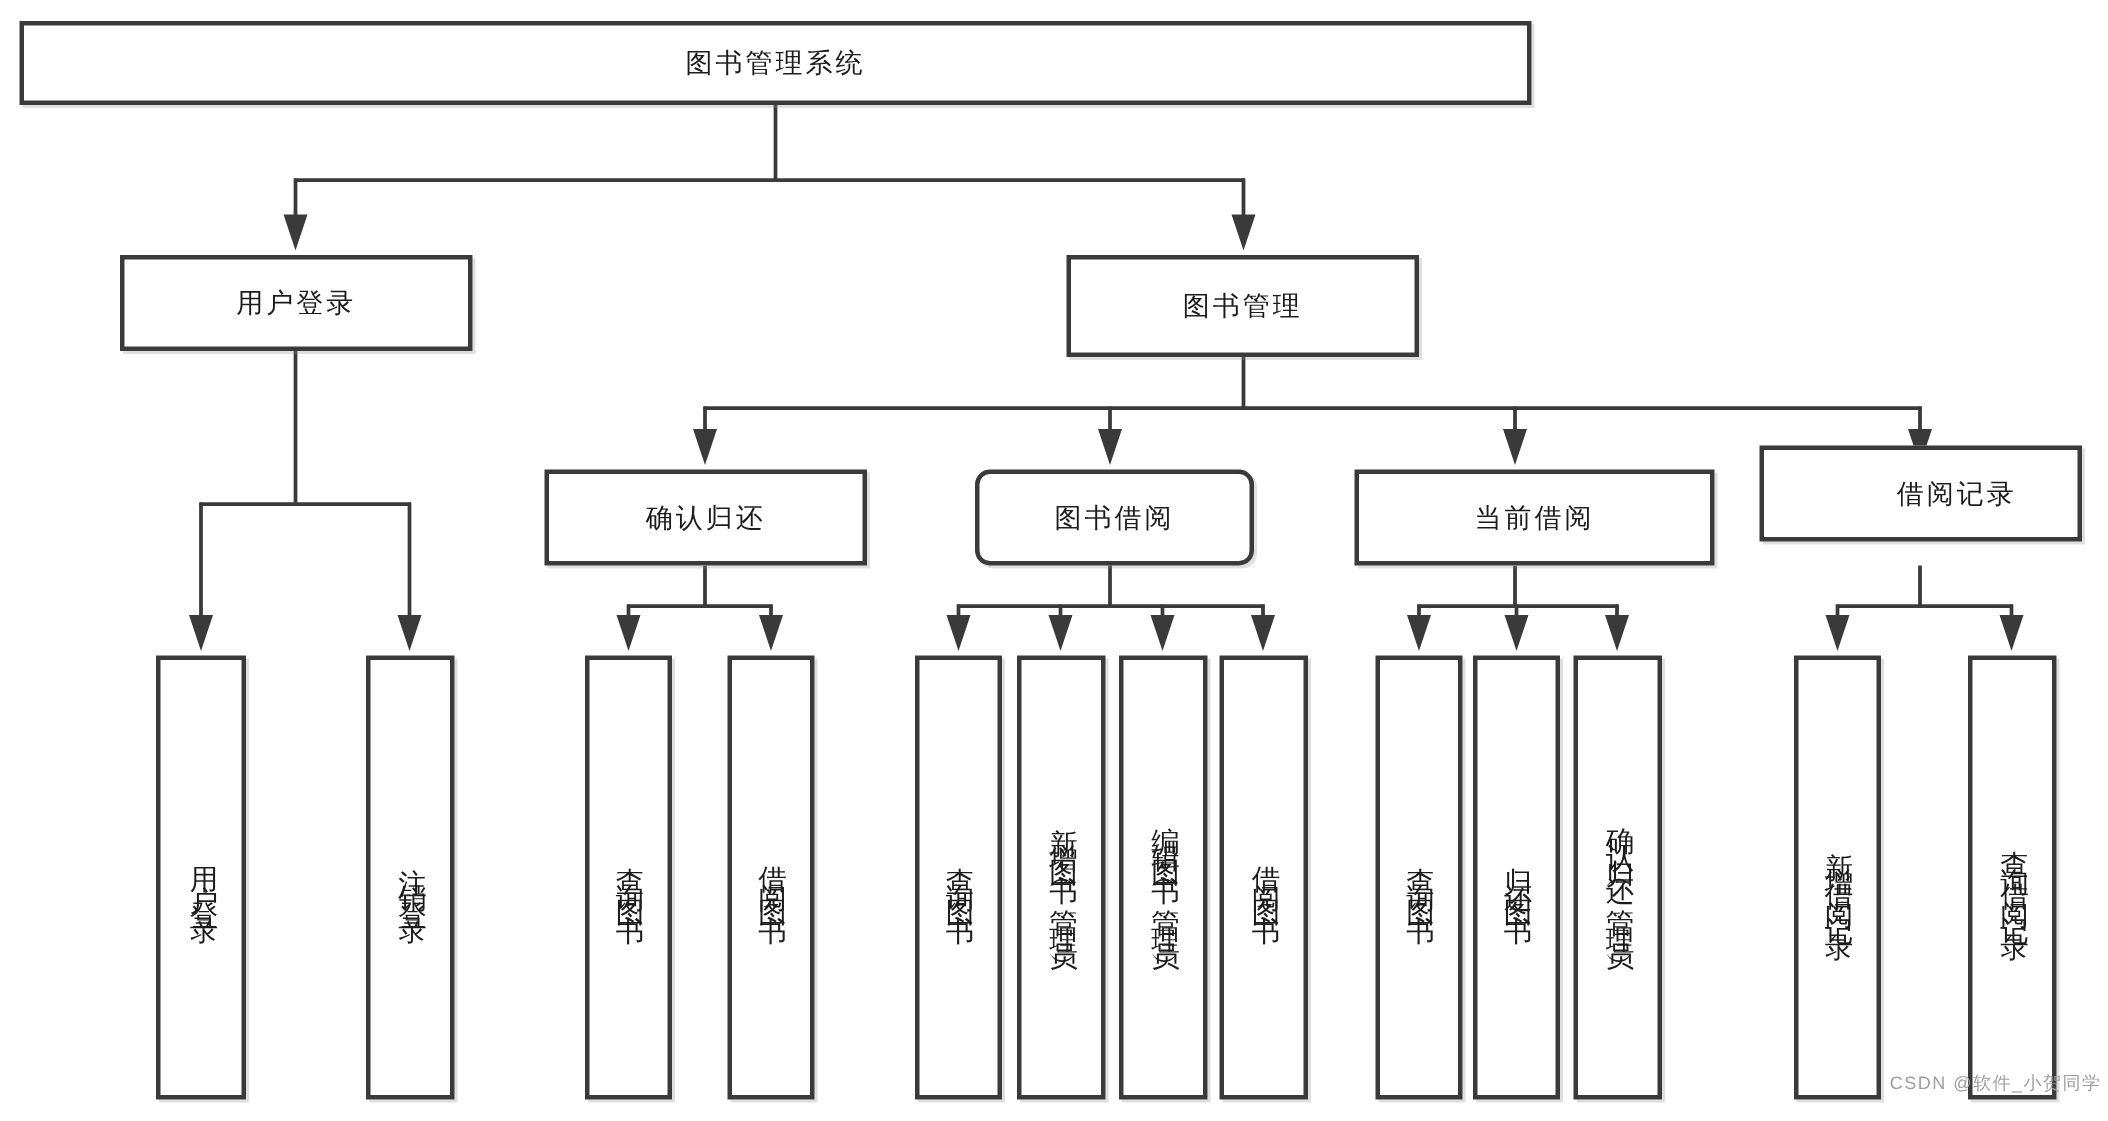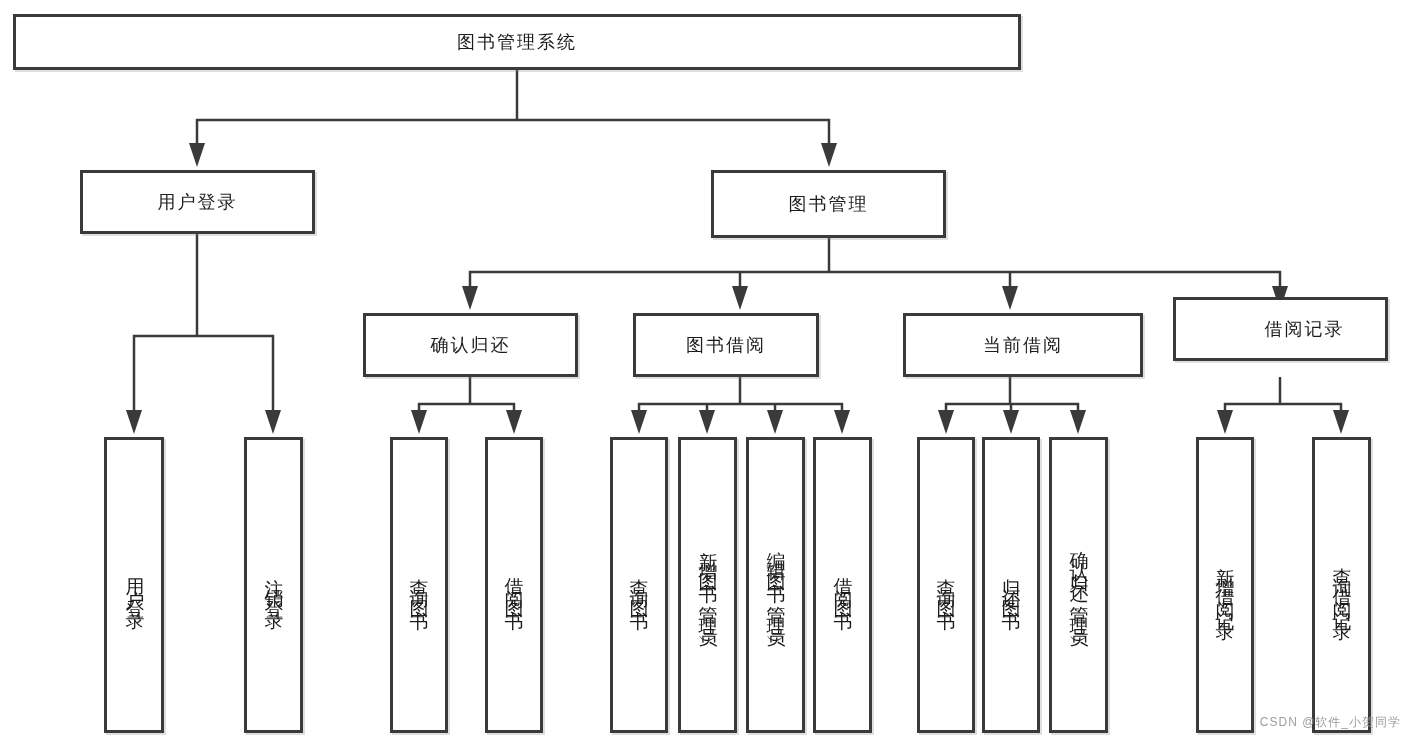--- a/index.html
+++ b/index.html
@@ -46,21 +46,21 @@
     color: #1c1c1c;
     box-shadow: 2px 2px 0 rgba(140,140,140,0.28);
     z-index: 2;
     top: 437px;
     height: 296px;
   }
   .root   { left: 13px;   top: 14px;  width: 1008px; height: 56px; }
   .n-login{ left: 80px;   top: 170px; width: 235px;  height: 64px; }
   .n-mgmt { left: 711px;  top: 170px; width: 235px;  height: 68px; }
   .n-rec  { left: 363px;  top: 313px; width: 215px;  height: 64px; }
-  .n-bor  { left: 633px;  top: 313px; width: 186px;  height: 64px; }
+  .n-bor  { left: 650px;  top: 313px; width: 186px;  height: 64px; border-radius: 10px; }
   .n-cur  { left: 903px;  top: 313px; width: 240px;  height: 64px; }
   .n-his  { left: 1173px; top: 297px; width: 215px;  height: 64px; padding-left: 48px; }
   .lf1  { left: 104px;  width: 60px; }
   .lf2  { left: 244px;  width: 59px; }
   .lf3  { left: 390px;  width: 58px; }
   .lf4  { left: 485px;  width: 58px; }
   .lf5  { left: 610px;  width: 58px; }
   .lf6  { left: 678px;  width: 59px; }
   .lf7  { left: 746px;  width: 59px; }
   .lf8  { left: 813px;  width: 59px; }

